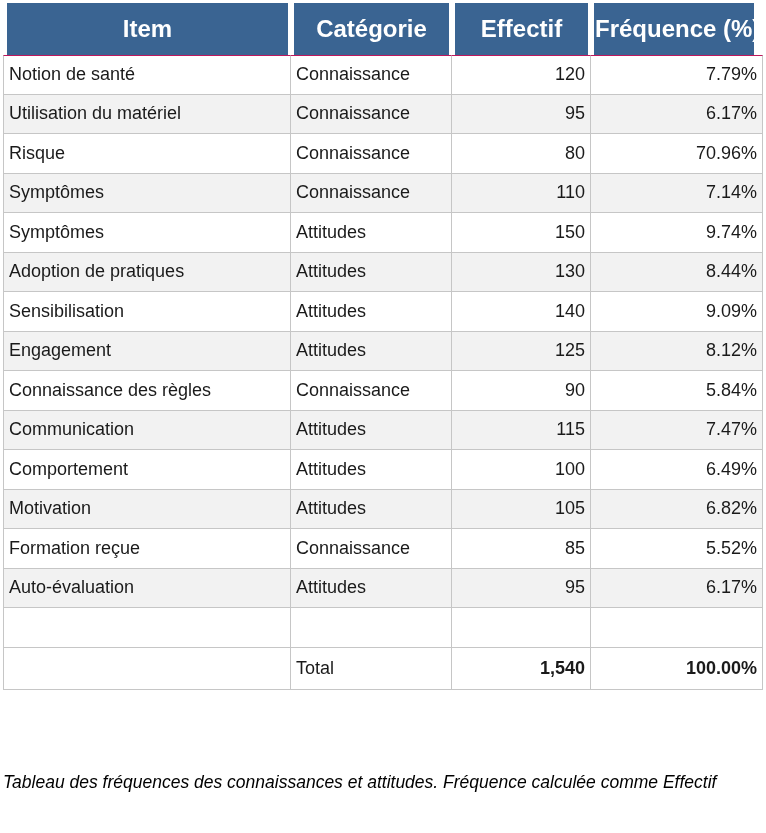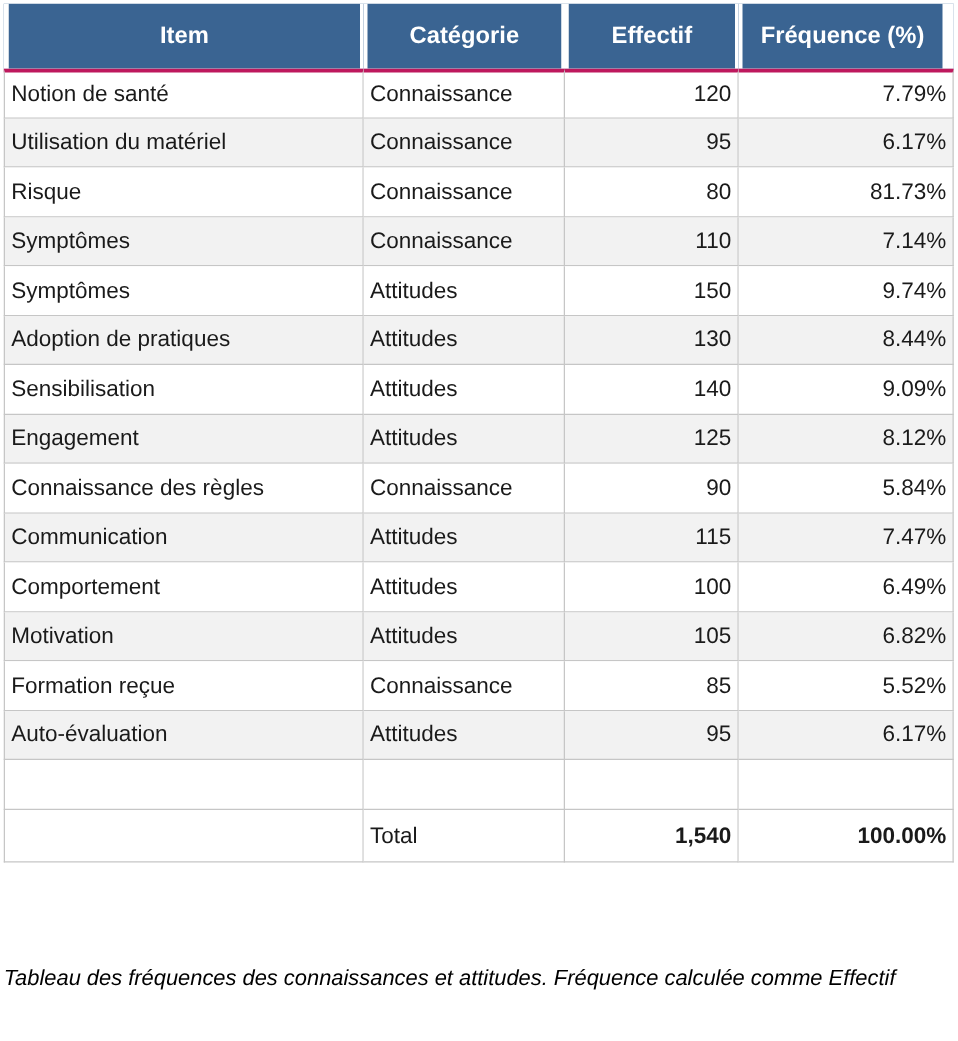--- a/index.html
+++ b/index.html
@@ -26,21 +26,21 @@
   }
   col.c1 { width: 288px; }
   col.c2 { width: 161px; }
   col.c3 { width: 139px; }
   col.c4 { width: 172px; }
 
   th {
     background: #3a6492;
     color: #ffffff;
     font-weight: bold;
-    font-size: 19px;
+    font-size: 24px;
     height: 52px;
     text-align: center;
     vertical-align: middle;
     box-sizing: border-box;
     border-left: 3px solid #ffffff;
     border-right: 3px solid #ffffff;
     overflow: hidden;
     white-space: nowrap;
   }
   th:first-child { border-left: 4px solid #ffffff; }
@@ -52,21 +52,21 @@
     box-sizing: border-box;
     vertical-align: middle;
     padding: 0 5px;
     border-bottom: 1px solid #c6c6c6;
     border-right: 1px solid #c6c6c6;
     background: #ffffff;
     overflow: hidden;
     white-space: nowrap;
   }
   td:first-child { border-left: 1px solid #c6c6c6; }
-  tbody tr.first-body-row td { border-top: 3px solid #be185d; }
+  tbody tr.first-body-row td { border-top: 1px solid #be185d; }
 
   tr.even td { background: #f2f2f2; }
 
   td.c-num { text-align: right; }
 
   tr.empty-row td { height: 40px; }
   tr.total-row td { height: 42px; margin-left: 12px; }
   tr.total-row td.c-num { font-weight: bold; }
 
   .caption {
@@ -113,21 +113,21 @@
       <tr class="even">
         <td class="c-item">Utilisation du matériel</td>
         <td class="c-cat">Connaissance</td>
         <td class="c-num">95</td>
         <td class="c-num">6.17%</td>
       </tr>
       <tr class="odd">
         <td class="c-item">Risque</td>
         <td class="c-cat">Connaissance</td>
         <td class="c-num">80</td>
-        <td class="c-num">81.73%</td>
+        <td class="c-num">70.96%</td>
       </tr>
       <tr class="even">
         <td class="c-item">Symptômes</td>
         <td class="c-cat">Connaissance</td>
         <td class="c-num">110</td>
         <td class="c-num">7.14%</td>
       </tr>
       <tr class="odd">
         <td class="c-item">Symptômes</td>
         <td class="c-cat">Attitudes</td>

